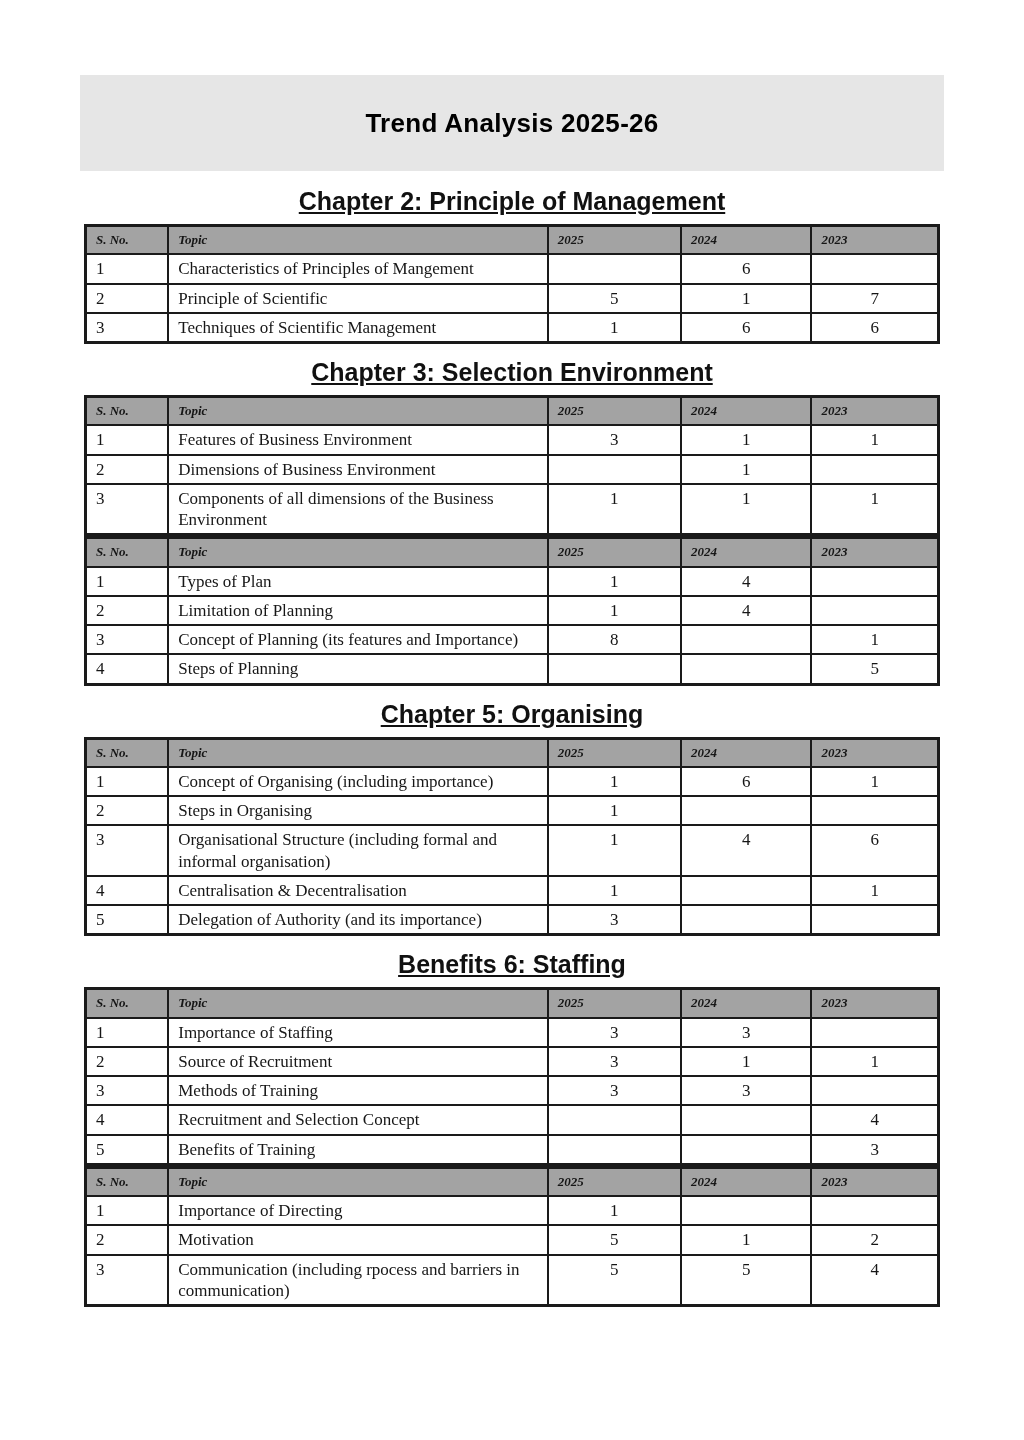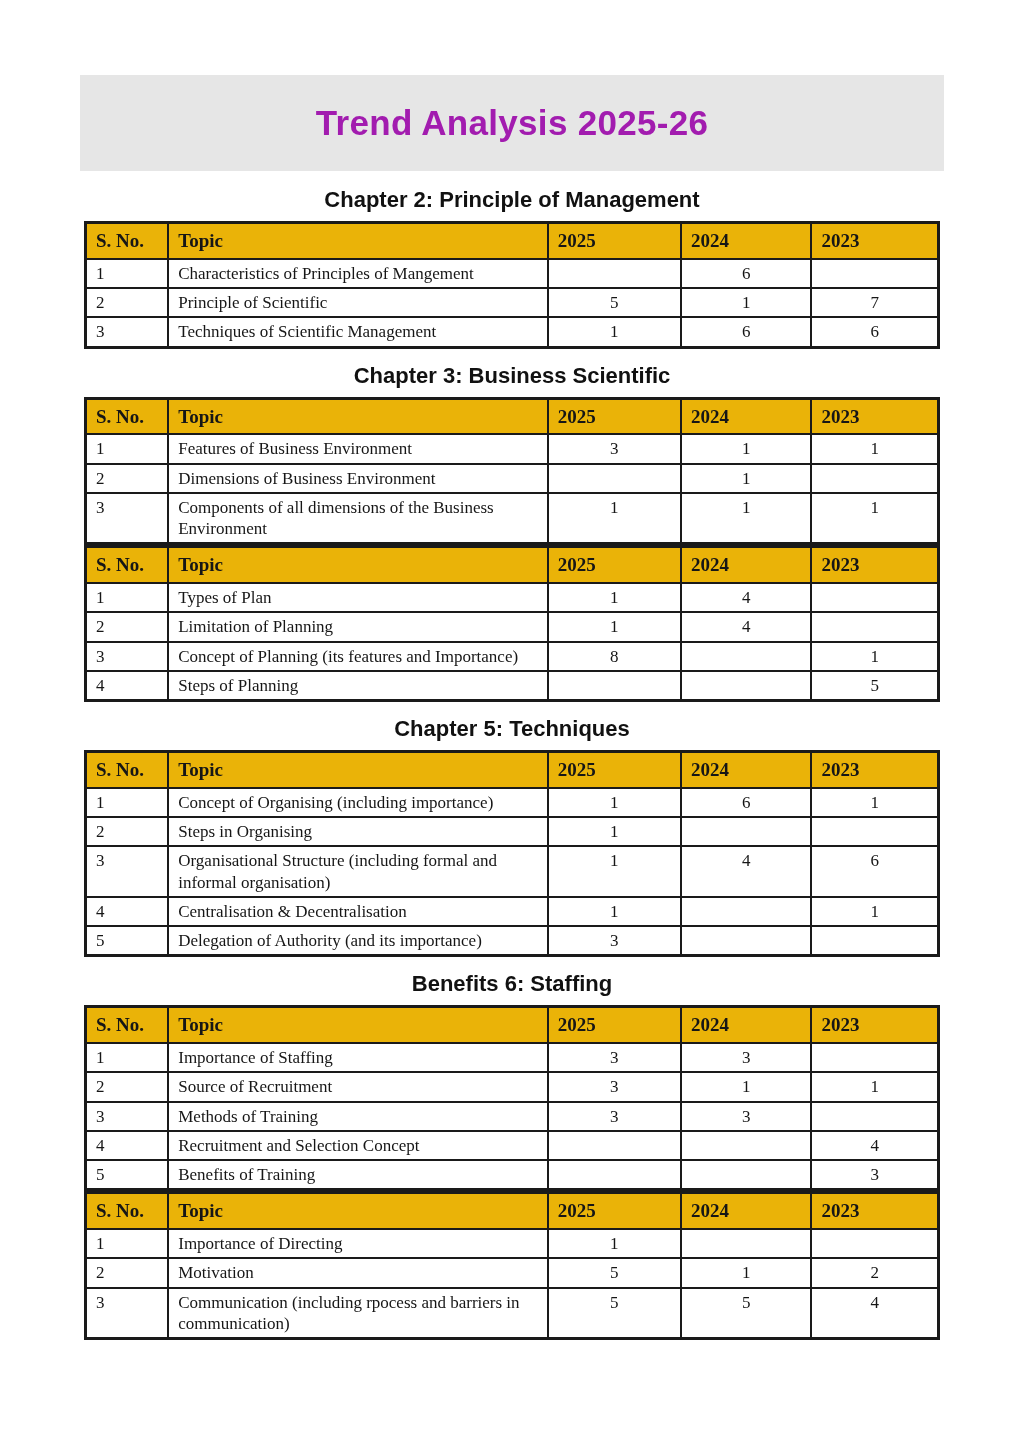--- a/index.html
+++ b/index.html
@@ -18,32 +18,33 @@
     height: 96px;
     margin: 0 auto;
     background: #e6e6e6;
     display: flex;
     align-items: center;
     justify-content: center;
   }
   .banner h1 {
     font-family: "Liberation Sans", sans-serif;
     font-weight: bold;
-    font-size: 35px;
+    font-size: 26px;
     letter-spacing: 0.3px;
-    color: #a21caf;
+    color: #000000;
   }
   .chapter-heading {
     font-family: "Liberation Sans", sans-serif;
     font-weight: bold;
-    font-size: 22px;
+    font-size: 25px;
     text-align: center;
     color: #111111;
     margin-top: 14px;
     margin-bottom: 8px;
+    text-decoration: underline;
   }
   .chapter:first-child .chapter-heading { margin-top: 16px; }
   table.trend-table {
     width: 856px;
     margin: 0 auto;
     border-collapse: collapse;
     border: 3px solid #1a1a1a;
     table-layout: fixed;
   }
   col.col-sno   { width: 9.7%; }
@@ -52,25 +53,26 @@
   col.col-y24   { width: 15.3%; }
   col.col-y23   { width: 14.9%; }
   th, td {
     border: 2px solid #1a1a1a;
     font-size: 17px;
     padding: 3px 9px;
     vertical-align: top;
     line-height: 1.25;
   }
   thead th {
-    background: #eab308;
+    background: #a3a3a3;
     font-weight: bold;
     text-align: left;
     padding: 5px 9px;
-    font-size: 19px;
+    font-size: 13px;
+    font-style: italic;
   }
   thead th.year { text-align: left; }
   td.year { text-align: center; }
   td.sno { text-align: left; }
 </style>
 </head>
 <body>
 
 <div class="page-inner">
 
@@ -118,21 +120,21 @@
               <td class="topic">Techniques of Scientific Management</td>
               <td class="year">1</td>
               <td class="year">6</td>
               <td class="year">6</td>
             </tr>
           </tbody>
     </table>
   </section>
 
   <section class="chapter">
-    <h2 class="chapter-heading">Chapter 3: Business Scientific</h2>
+    <h2 class="chapter-heading">Chapter 3: Selection Environment</h2>
     <table class="trend-table">
       <colgroup>
         <col class="col-sno">
         <col class="col-topic">
         <col class="col-y25">
         <col class="col-y24">
         <col class="col-y23">
       </colgroup>
       <thead>
         <tr>
@@ -214,21 +216,21 @@
               <td class="topic">Steps of Planning</td>
               <td class="year"></td>
               <td class="year"></td>
               <td class="year">5</td>
             </tr>
           </tbody>
     </table>
   </section>
 
   <section class="chapter">
-    <h2 class="chapter-heading">Chapter 5: Techniques</h2>
+    <h2 class="chapter-heading">Chapter 5: Organising</h2>
     <table class="trend-table">
       <colgroup>
         <col class="col-sno">
         <col class="col-topic">
         <col class="col-y25">
         <col class="col-y24">
         <col class="col-y23">
       </colgroup>
       <thead>
         <tr>

